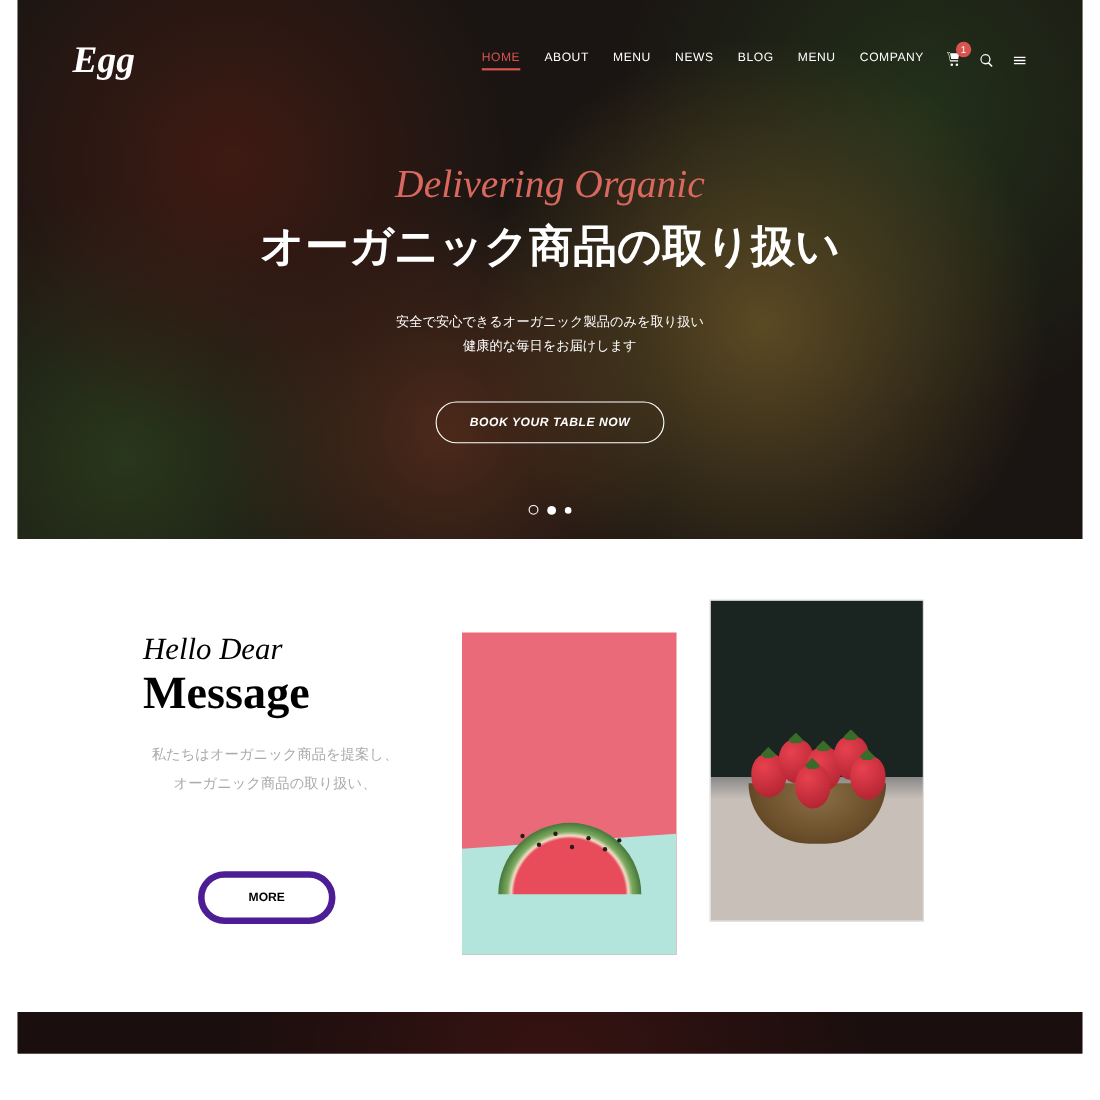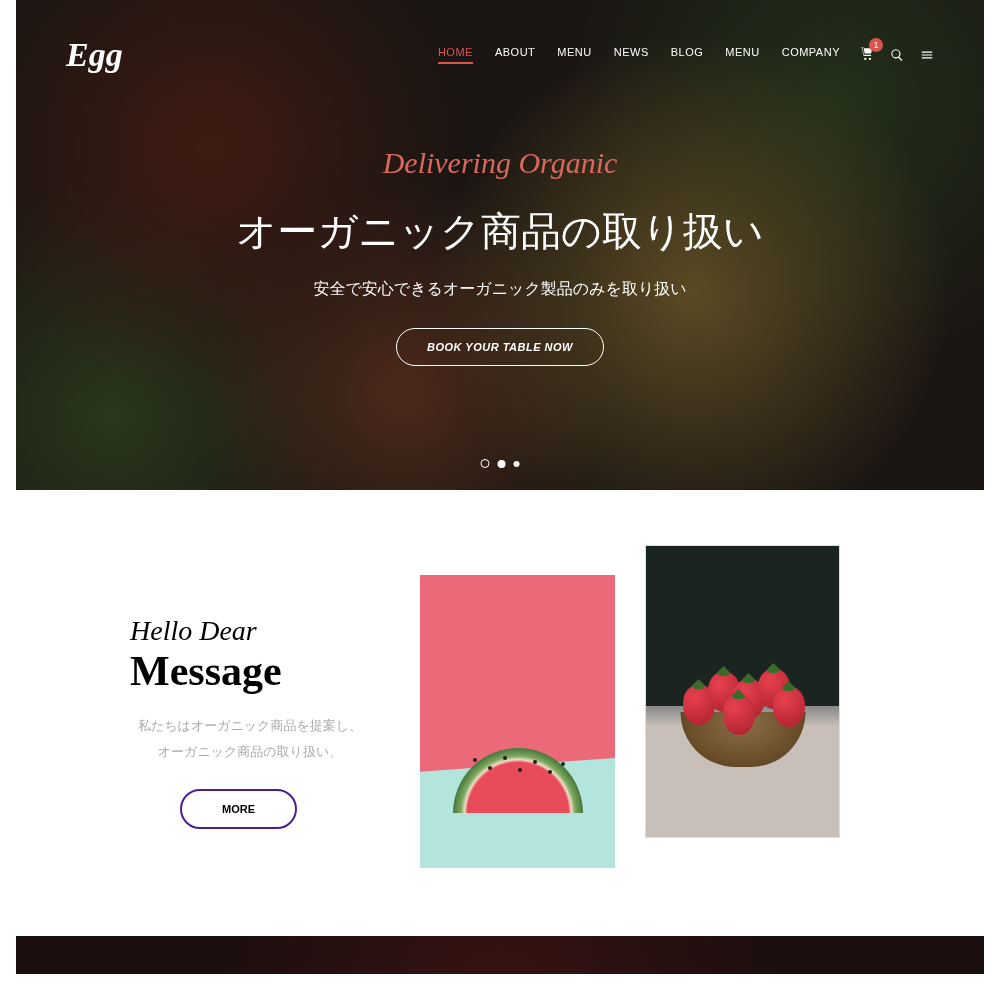--- a/index.html
+++ b/index.html
@@ -11,36 +11,36 @@
 .logo { font-family: "Brush Script MT", cursive; font-size: 34px; font-style: italic; font-weight: 700; }
 .nav-right { display: flex; align-items: center; gap: 20px; }
 .nav-links { display: flex; gap: 22px; list-style: none; }
 .nav-links li { font-size: 11px; font-weight: 400; letter-spacing: 0.5px; cursor: pointer; }
 .nav-links li.active { color: #d9534f; border-bottom: 2px solid #d9534f; padding-bottom: 4px; }
 .nav-icons { display: flex; align-items: center; gap: 16px; }
 .cart-icon-wrap { position: relative; cursor: pointer; }
 .cart-badge { position: absolute; top: -8px; right: -9px; background: #d9534f; color: #fff; font-size: 9px; width: 14px; height: 14px; border-radius: 50%; display: flex; align-items: center; justify-content: center; }
 .icon-svg { width: 14px; height: 14px; fill: #fff; cursor: pointer; }
 .hero-content { text-align: center; padding-top: 72px; }
-.hero-script { font-family: "Brush Script MT", cursive; font-size: 30px; color: #d9685f; font-style: italic; margin-bottom: 24px; }
-.hero-title { font-size: 40px; font-weight: 400; margin-bottom: 16px; }
-.hero-sub { font-size: 16px; line-height: 1.8; margin-bottom: 24px; }
+.hero-script { font-family: "Brush Script MT", cursive; font-size: 36px; color: #d9685f; font-style: italic; margin-bottom: 8px; }
+.hero-title { font-size: 40px; font-weight: 700; margin-bottom: 31px; }
+.hero-sub { font-size: 12px; line-height: 1.8; margin-bottom: 40px; }
 .hero-btn { display: inline-block; border: 1px solid #fff; border-radius: 24px; padding: 12px 30px; font-size: 11px; font-weight: 700; letter-spacing: 0.5px; cursor: pointer; background: transparent; color: #fff; font-style: italic; }
 .carousel-dots { position: absolute; bottom: 22px; left: 50%; transform: translateX(-50%); display: flex; gap: 8px; align-items: center; }
 .dot { width: 8px; height: 8px; border-radius: 50%; background: #fff; cursor: pointer; }
 .dot.ring { background: transparent; border: 1.5px solid #fff; width: 9px; height: 9px; }
 .dot.small { width: 6px; height: 6px; }
 
 
-.message-section { display: flex; padding: 85px 60px 68px; align-items: center; }
+.message-section { display: flex; padding: 85px 60px 52px; align-items: flex-start; }
 .msg-text { flex: 0 0 360px; padding-left: 70px; }
 .msg-script { font-family: "Brush Script MT", cursive; font-size: 28px; font-style: italic; }
 .msg-title { font-size: 42px; font-weight: 800; margin-bottom: 18px; font-family: Georgia, serif; }
 .msg-body { font-size: 13px; color: #aaa; line-height: 2; text-align: center; width: 240px; margin-bottom: 24px; }
-.more-btn { border: 2px solid #4c1d95; border-radius: 24px; padding: 12px 40px; font-size: 11px; font-weight: 700; cursor: pointer; background: #fff; margin-left: 50px; }
+.more-btn { border: 6px solid #4c1d95; border-radius: 24px; padding: 12px 40px; font-size: 11px; font-weight: 700; cursor: pointer; background: #fff; margin-left: 50px; margin-top: 43px; }
 .msg-images { display: flex; gap: 30px; }
 .img-card { width: 195px; }
 .img-card.tall { margin-top: -30px; }
 .watermelon-img { width: 195px; height: 293px; background: #eb6a7a; position: relative; overflow: hidden; }
 .platform { position: absolute; bottom: 0; left: 0; right: 0; height: 110px; background: #b3e5dc; transform: skewY(-4deg); transform-origin: right; }
 .melon { position: absolute; bottom: 55px; left: 50%; transform: translateX(-50%); width: 130px; height: 65px; background: radial-gradient(ellipse at 50% 100%, #e84c5a 0%, #e84c5a 55%, #f0dcc8 58%, #7caa5e 62%, #4a7a3e 70%); border-radius: 130px 130px 0 0; }
 .melon::before { content:''; position:absolute; top:10px; left:20px; width:4px; height:4px; background:#2a1a1a; border-radius:50%; box-shadow: 15px 8px 0 #2a1a1a, 30px -2px 0 #2a1a1a, 45px 10px 0 #2a1a1a, 60px 2px 0 #2a1a1a, 75px 12px 0 #2a1a1a, 88px 4px 0 #2a1a1a; }
 .strawberry-img { width: 195px; height: 293px; border: 1px solid #ddd; background: linear-gradient(180deg, #1a2420 0%, #1a2420 55%, #888 55%, #c8bfb8 62%); position: relative; overflow: hidden; }
 .bowl { position: absolute; bottom: 70px; left: 50%; transform: translateX(-50%); width: 125px; height: 55px; background: radial-gradient(ellipse at 50% 20%, #8b6f47 0%, #6b4f2a 60%, #4a3520 100%); border-radius: 0 0 70px 70px; }
 .berries { position: absolute; bottom: 110px; left: 50%; transform: translateX(-50%); width: 130px; height: 60px; }
@@ -82,20 +82,21 @@
           </svg>
       </div>
     </div>
   </div>
 
   <div class="hero-content">
     <div class="hero-script">Delivering Organic</div>
     <h1 class="hero-title">オーガニック商品の取り扱い</h1>
     <div class="hero-sub">
       <div>安全で安心できるオーガニック製品のみを取り扱い</div>
+      <div>健康的な毎日をお届けします</div>
     </div>
     <button class="hero-btn">BOOK YOUR TABLE NOW</button>
   </div>
 
   <div class="carousel-dots">
     <span class="dot ring"></span>
     <span class="dot"></span>
     <span class="dot small"></span>
   </div>
 </div>

